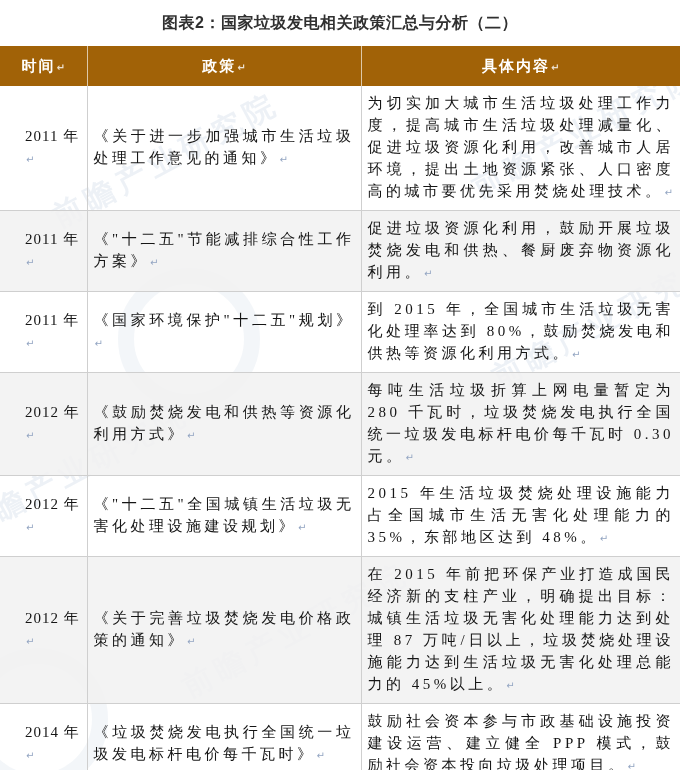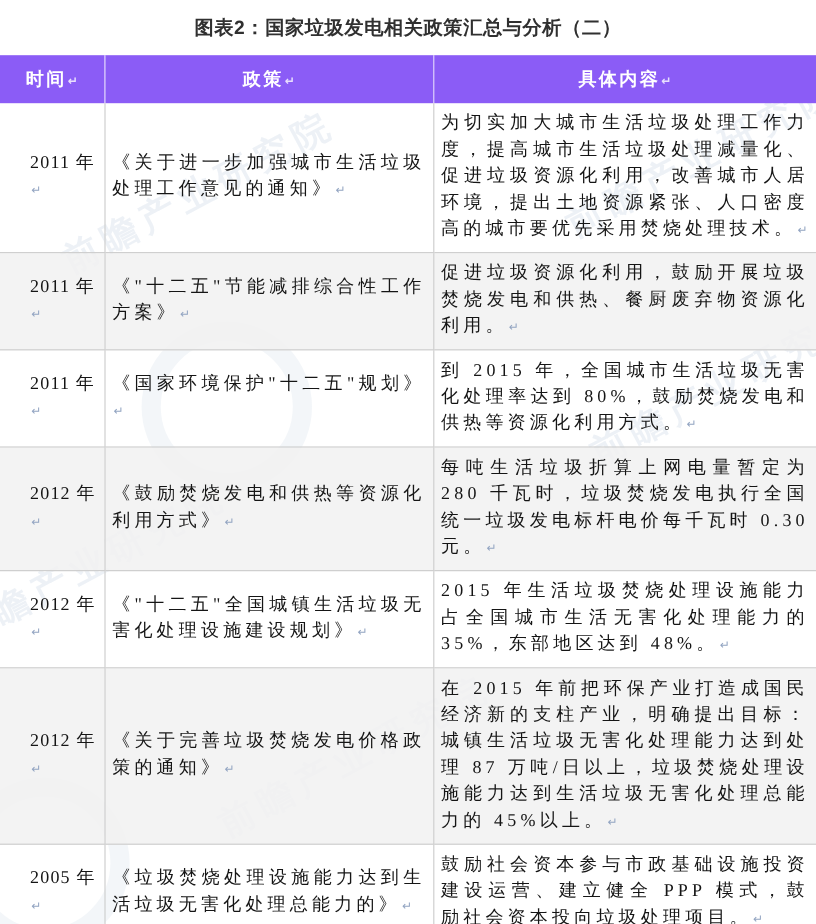--- a/index.html
+++ b/index.html
@@ -12,21 +12,21 @@
   
   .title {
     margin:0; padding-top:13px; padding-bottom:12px;
     text-align:center; font-size:16px; font-weight:bold;
     color:#303030; letter-spacing:0.5px;
   }
 
   
   table { border-collapse:collapse; width:680px; table-layout:fixed; position:relative; z-index:2; }
   thead th {
-    background:#8b5cf6; color:#ffffff; font-size:15px; font-weight:bold;
+    background:#a16207; color:#ffffff; font-size:15px; font-weight:bold;
     height:38px; text-align:center; border-right:1px solid rgba(255,255,255,0.65);
     letter-spacing:2px;
   }
   thead th:last-child { border-right:none; }
   tbody td {
     font-family:"Liberation Serif", "DejaVu Serif", serif;
     font-size:15px; color:#151515; line-height:22px; letter-spacing:3.5px;
     padding:6px 6px; border-bottom:1px solid #cfcfcf; border-right:1px solid #cfcfcf;
     vertical-align:middle; text-align:justify;
   }
@@ -106,20 +106,20 @@
     <td class="time"><span class="t">2012 年</span><span class="ret">↵</span></td>
     <td class="policy"><span class="t">《"十二五"全国城镇生活垃圾无害化处理设施建设规划》</span><span class="ret">↵</span></td>
     <td class="content"><span class="t">2015 年生活垃圾焚烧处理设施能力占全国城市生活无害化处理能力的 35%，东部地区达到 48%。</span><span class="ret">↵</span></td>
   </tr>
         <tr class="alt">
     <td class="time"><span class="t">2012 年</span><span class="ret">↵</span></td>
     <td class="policy"><span class="t">《关于完善垃圾焚烧发电价格政策的通知》</span><span class="ret">↵</span></td>
     <td class="content"><span class="t">在 2015 年前把环保产业打造成国民经济新的支柱产业，明确提出目标：城镇生活垃圾无害化处理能力达到处理 87 万吨/日以上，垃圾焚烧处理设施能力达到生活垃圾无害化处理总能力的 45%以上。</span><span class="ret">↵</span></td>
   </tr>
         <tr>
-    <td class="time"><span class="t">2005 年</span><span class="ret">↵</span></td>
-    <td class="policy"><span class="t">《垃圾焚烧处理设施能力达到生活垃圾无害化处理总能力的》</span><span class="ret">↵</span></td>
+    <td class="time"><span class="t">2014 年</span><span class="ret">↵</span></td>
+    <td class="policy"><span class="t">《垃圾焚烧发电执行全国统一垃圾发电标杆电价每千瓦时》</span><span class="ret">↵</span></td>
     <td class="content"><span class="t">鼓励社会资本参与市政基础设施投资建设运营、建立健全 PPP 模式，鼓励社会资本投向垃圾处理项目。</span><span class="ret">↵</span></td>
   </tr>
       </tbody>
   </table>
 
 </div>
 
 </body></html>

